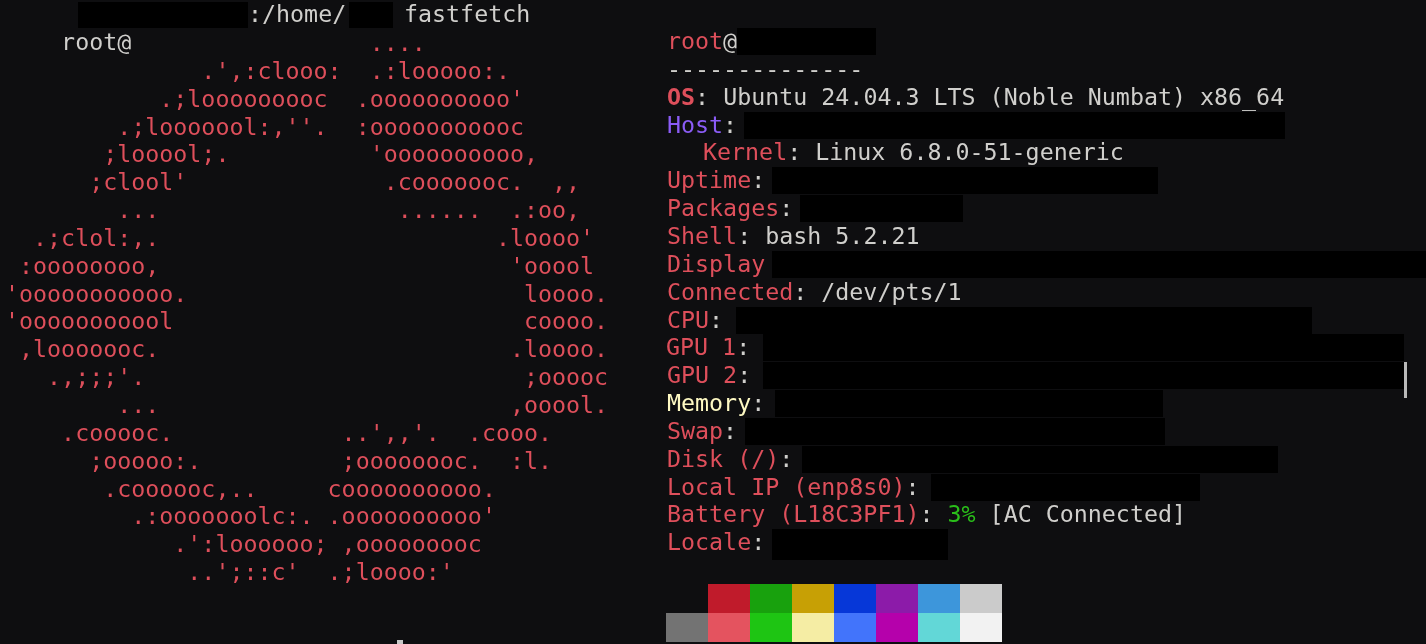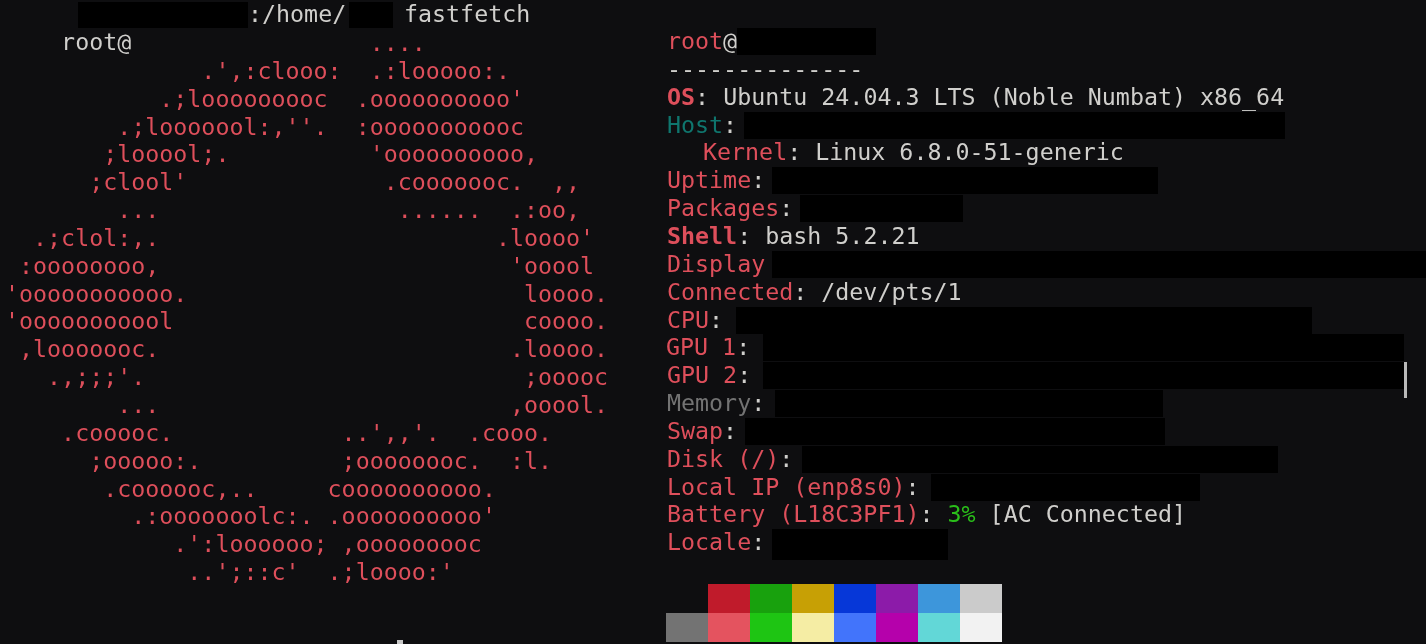--- a/index.html
+++ b/index.html
@@ -53,31 +53,31 @@
       ;ooooo:.          ;oooooooc.  :l.
        .coooooc,..     coooooooooo.
          .:ooooooolc:. .oooooooooo'
             .':loooooo; ,ooooooooc
              ..';::c'  .;loooo:'</pre>
 
   <div id="info-panel">
       <div class="info-row" style="left: 667px; top: 27px;"><span style="color: rgb(222, 79, 91);">root</span><span style="color: rgb(208, 207, 204);">@</span></div>
       <div class="info-row" style="left: 667px; top: 54.85px;">--------------</div>
       <div class="info-row" style="left: 667px; top: 82.7px;"><span class="key" style="color: rgb(222, 79, 91); font-weight: bold;">OS</span><span>: </span><span>Ubuntu 24.04.3 LTS (Noble Numbat) x86_64</span></div>
-      <div class="info-row" style="left: 667px; top: 110.55px;"><span class="key" style="color: #0f766e;">Host</span><span>: </span></div>
+      <div class="info-row" style="left: 667px; top: 110.55px;"><span class="key" style="color: #8b5cf6;">Host</span><span>: </span></div>
       <div class="info-row" style="left: 667px; top: 138.4px;"><span class="key" style="color: rgb(222, 79, 91); margin-left: 36px;">Kernel</span><span>: </span><span>Linux 6.8.0-51-generic</span></div>
       <div class="info-row" style="left: 667px; top: 166.25px;"><span class="key" style="color: rgb(222, 79, 91);">Uptime</span><span>: </span></div>
       <div class="info-row" style="left: 667px; top: 194.1px;"><span class="key" style="color: rgb(222, 79, 91);">Packages</span><span>: </span></div>
-      <div class="info-row" style="left: 667px; top: 221.95px;"><span class="key" style="color: rgb(222, 79, 91); font-weight: bold;">Shell</span><span>: </span><span>bash 5.2.21</span></div>
+      <div class="info-row" style="left: 667px; top: 221.95px;"><span class="key" style="color: rgb(222, 79, 91);">Shell</span><span>: </span><span>bash 5.2.21</span></div>
       <div class="info-row" style="left: 667px; top: 249.8px;"><span class="key" style="color: rgb(222, 79, 91);">Display</span></div>
       <div class="info-row" style="left: 667px; top: 277.65px;"><span class="key" style="color: rgb(222, 79, 91);">Connected</span><span>: </span><span>/dev/pts/1</span></div>
       <div class="info-row" style="left: 667px; top: 305.5px;"><span class="key" style="color: rgb(222, 79, 91);">CPU</span><span>: </span></div>
       <div class="info-row" style="left: 666px; top: 333.35px; text-align: center;"><span class="key" style="color: rgb(222, 79, 91);">GPU 1</span><span>: </span></div>
       <div class="info-row" style="left: 667px; top: 361.2px;"><span class="key" style="color: rgb(222, 79, 91);">GPU 2</span><span>: </span></div>
-      <div class="info-row" style="left: 667px; top: 389.05px;"><span class="key" style="color: #737373;">Memory</span><span>: </span></div>
+      <div class="info-row" style="left: 667px; top: 389.05px;"><span class="key" style="color: #fef9c3;">Memory</span><span>: </span></div>
       <div class="info-row" style="left: 667px; top: 416.9px;"><span class="key" style="color: rgb(222, 79, 91);">Swap</span><span>: </span></div>
       <div class="info-row" style="left: 667px; top: 444.75px;"><span class="key" style="color: rgb(222, 79, 91);">Disk (/)</span><span>: </span></div>
       <div class="info-row" style="left: 667px; top: 472.6px;"><span class="key" style="color: rgb(222, 79, 91);">Local IP (enp8s0)</span><span>: </span></div>
       <div class="info-row" style="left: 667px; top: 500.45px;"><span class="key" style="color: rgb(222, 79, 91);">Battery (L18C3PF1)</span><span>: </span><span style="color: rgb(42, 191, 26);">3%</span><span> [AC Connected]</span></div>
       <div class="info-row" style="left: 667px; top: 528.3px;"><span class="key" style="color: rgb(222, 79, 91);">Locale</span><span>: </span></div>
     </div>
 
   <div id="palette">
       <div class="pal-cell" style="left: 666px; top: 584px; width: 42px; height: 29px; background: rgb(14, 14, 16);"></div>
       <div class="pal-cell" style="left: 708px; top: 584px; width: 42px; height: 29px; background: rgb(192, 27, 43);"></div>

